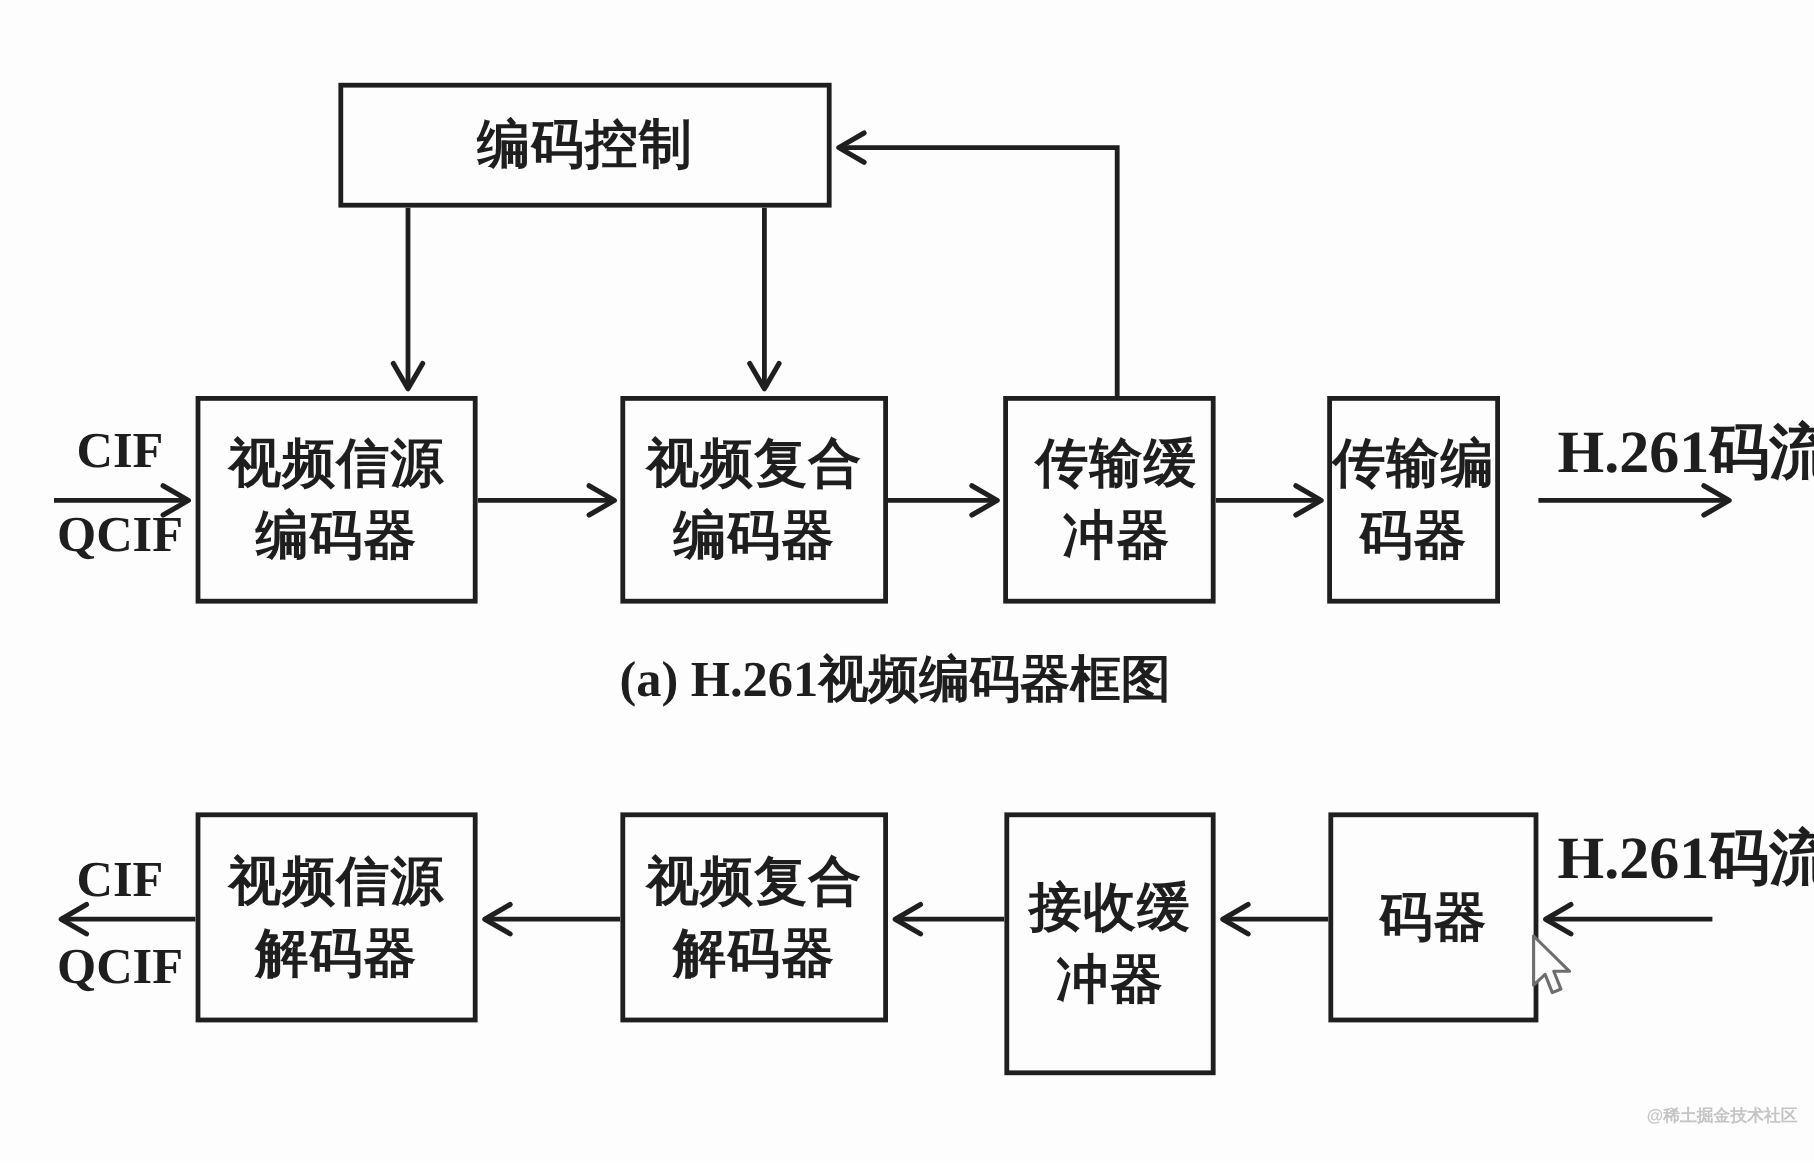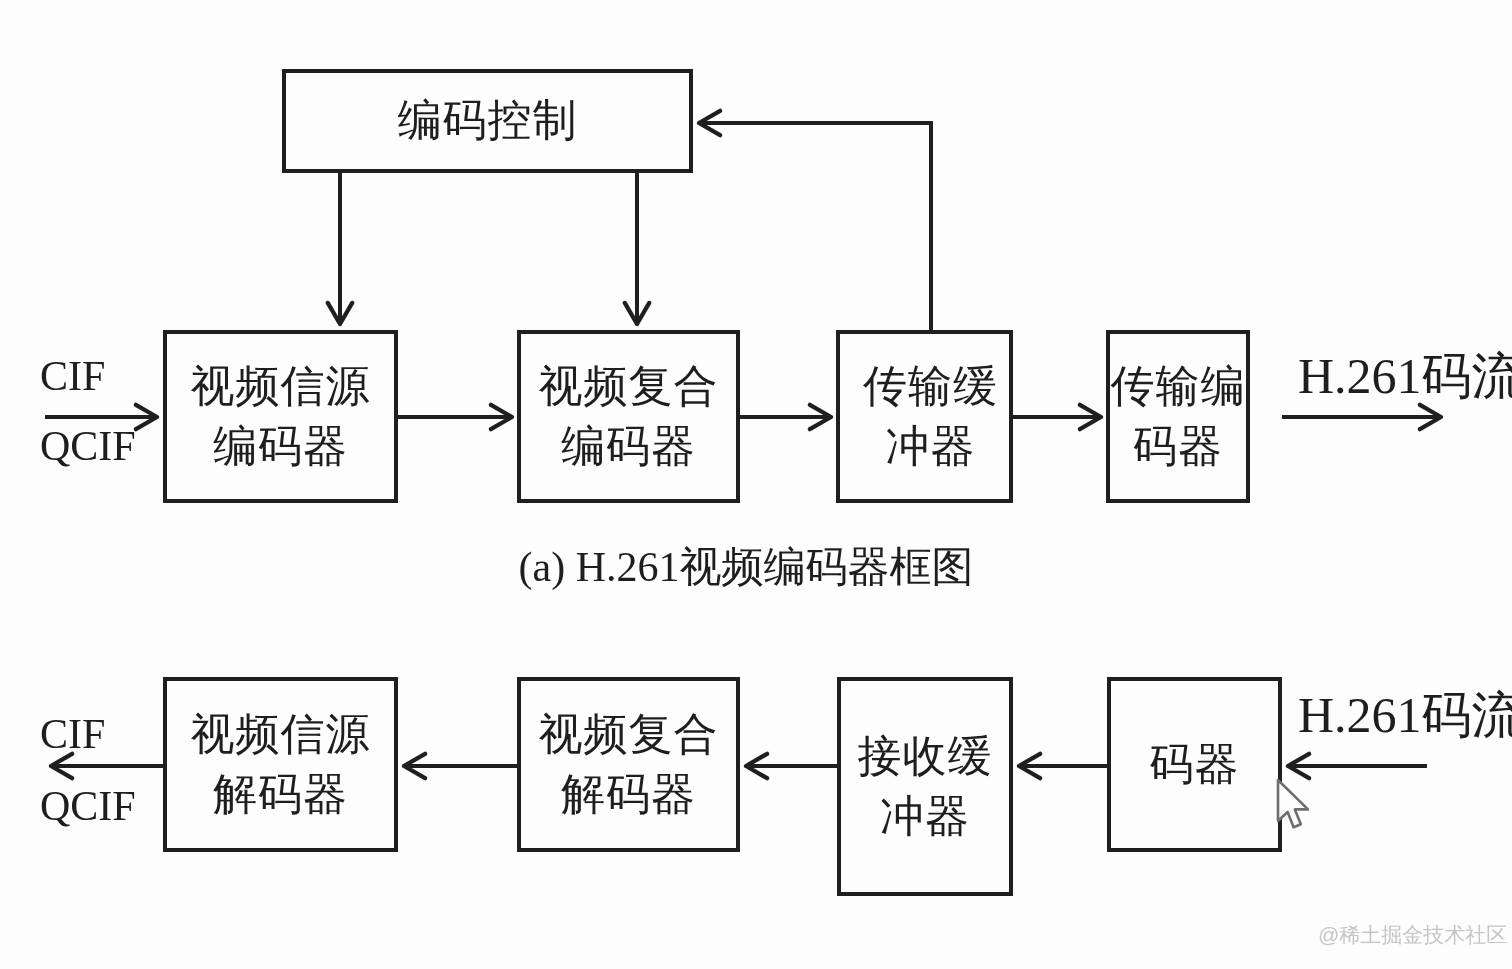--- a/index.html
+++ b/index.html
@@ -8,20 +8,21 @@
     background: #ffffff;
   }
   #canvas {
     position: relative;
     width: 1512px;
     height: 969px;
     background: #fdfdfd;
     font-family: "Liberation Serif", "DejaVu Serif", serif;
     color: #1e1e1e;
     overflow: hidden;
+    font-weight: bold;
   }
   .box {
     position: absolute;
     box-sizing: border-box;
     border: 4px solid #1f1f1f;
     background: #fdfdfd;
     display: flex;
     flex-direction: column;
     align-items: center;
     justify-content: center;
@@ -30,21 +31,21 @@
     line-height: 60px;
     letter-spacing: 1px;
   }
   .box span { display: block; white-space: nowrap; }
   .lbl {
     position: absolute;
     white-space: nowrap;
     font-size: 42px;
     line-height: 1.05;
   }
-  .lbl.center { }
+  .lbl.center { text-align: center; }
   .stream { font-size: 50px; }
   .caption {
     position: absolute;
     left: 440px;
     width: 612px;
     text-align: center;
     font-size: 42px;
     line-height: 1.3;
     white-space: nowrap;
   }
@@ -53,21 +54,21 @@
     left: 0; top: 0;
     width: 1512px;
     height: 969px;
   }
   #watermark {
     position: absolute;
     left: 1318px;
     top: 921px;
     width: 180px;
     text-align: right;
-    font-size: 21px;
+    font-size: 14px;
     color: #c5c5c5;
     font-family: "Liberation Sans", "DejaVu Sans", sans-serif;
     white-space: nowrap;
   }
   #cursor {
     position: absolute;
     left: 1274px;
     top: 778px;
   }
 </style>

